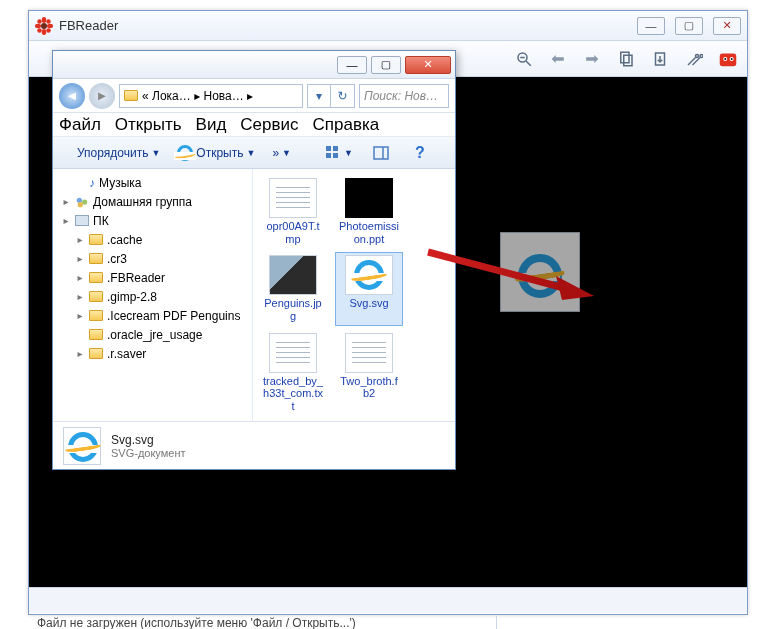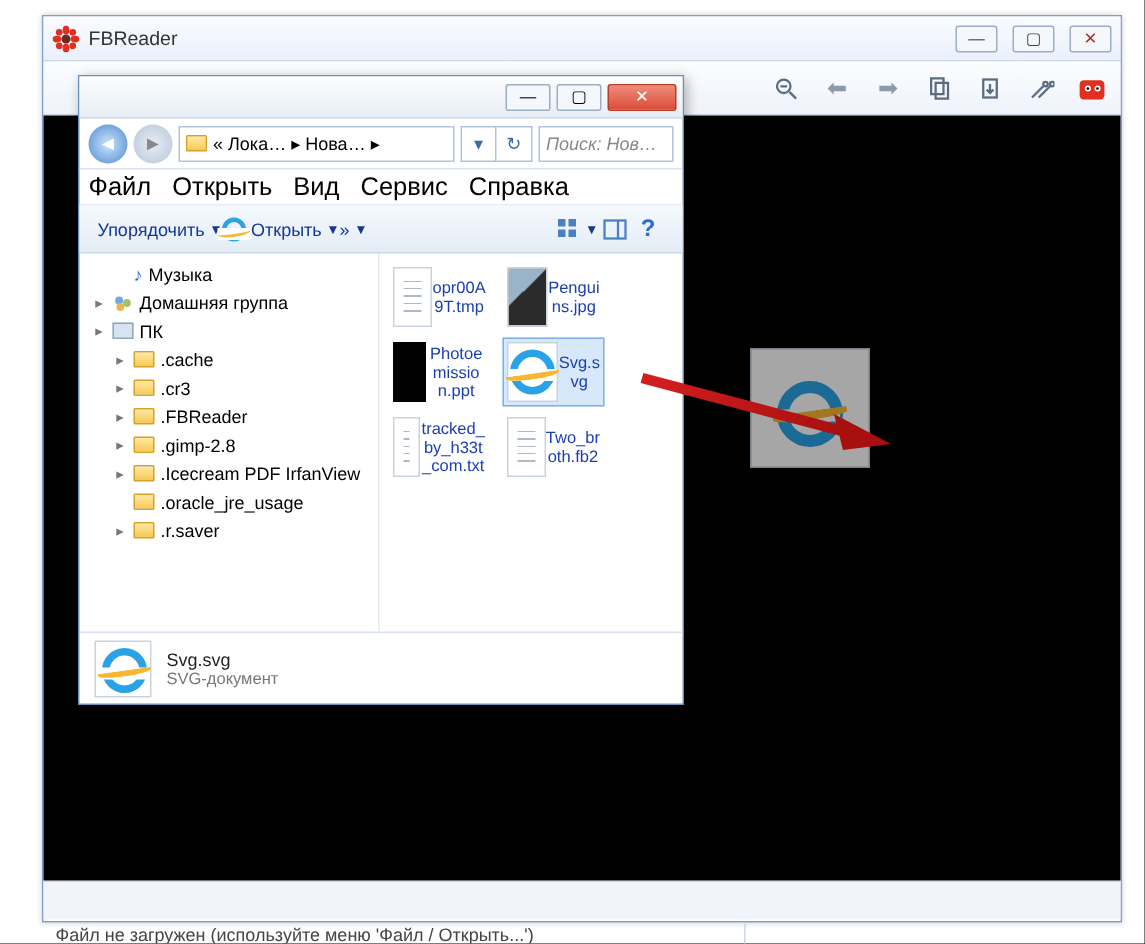--- a/index.html
+++ b/index.html
@@ -32,36 +32,36 @@
 .nav-back, .nav-fwd { width: 26px; height: 26px; border-radius: 13px; background: radial-gradient(#cde3fa,#4c8ad0); display: flex; align-items: center; justify-content: center; color: #fff; font-size: 13px; }
 .nav-fwd { background: radial-gradient(#e6edf6,#b7c5d7); color: #888; }
 .addr-box { display:flex; align-items:center; flex:1; height: 24px; border: 1px solid #b1c3da; background: #fff; padding: 0 4px; font-size: 12px; overflow:hidden; }
 .addr-box span { white-space: nowrap; }
 .search-box { display:flex; align-items:center; width: 90px; height: 24px; border: 1px solid #b1c3da; padding: 0 4px; font-size: 12px; font-style: italic; color: #888; overflow:hidden; }
 .refresh-cell { width:24px; height:24px; border:1px solid #b1c3da; border-left:none; display:flex; align-items:center; justify-content:center; color:#3a6da8; font-size:12px; }
 
 .exp-menu { height: 24px; display: flex; align-items: center; padding: 0 6px; gap: 14px; font-size: 17px; border-bottom: 1px solid #e4ebf4; }
 .exp-menu span { cursor: default; }
 
-.exp-cmdbar { height: 32px; background: linear-gradient(#f5f9fd,#e4ecf6); border-bottom: 1px solid #cbd7e6; display: flex; align-items: center; padding: 0 12px; gap: 0; font-size: 12px; }
+.exp-cmdbar { height: 32px; background: linear-gradient(#f5f9fd,#e4ecf6); border-bottom: 1px solid #cbd7e6; display: flex; align-items: center; padding: 0 24px; gap: 17px; font-size: 12px; }
 .cmd-btn { display:flex; align-items:center; gap:3px; color: #13388f; cursor:pointer; }
 .cmd-btn .drop { font-size:9px; color:#13388f; }
 
 .exp-body { display: flex; height: 252px; }
 .exp-tree { width: 200px; border-right: 1px solid #e4ebf4; overflow: hidden; padding: 4px 0 4px 8px; font-size: 12px; }
 .tree-item { display: flex; align-items: center; gap: 4px; height: 19px; white-space: nowrap; cursor: default; }
 .tree-item .tog { width: 10px; color: #777; font-size: 10px; text-align:center; }
 .tree-item.indent1 { padding-left: 14px; }
 .folder-icon { width: 14px; height: 11px; background: linear-gradient(#ffe9a6,#f6c956); border: 1px solid #d4a227; border-radius: 1px; }
 .music-icon { color:#2a6fd0; font-size:12px; }
 .pc-icon { width:14px; height:11px; background:#d8e3f0; border:1px solid #8fa6c3; }
 
 .exp-files { flex: 1; padding: 6px; overflow: hidden; }
 .file-grid { display: flex; flex-wrap: wrap; gap: 4px 8px; }
-.file-item { width: 68px; display: flex; align-items: center; cursor: default; padding: 2px; border: 1px solid transparent; }
+.file-item { width: 68px; display: flex; flex-direction: column; align-items: center; cursor: default; padding: 2px; border: 1px solid transparent; }
 .file-item.selected { background: #d7e8fb; border: 1px solid #7cb0e8; }
 .file-thumb { width: 48px; height: 40px; background: #fff; border: 1px solid #c9d3e0; display: flex; align-items: center; justify-content: center; position: relative; }
 .file-thumb.black { background:#000; border-color:#000; }
 .file-thumb.lines::before { content:""; position:absolute; left:6px; right:6px; top:8px; bottom:8px; background: repeating-linear-gradient(#aeb9c7 0, #aeb9c7 1px, transparent 1px, transparent 5px); }
 .file-thumb.img { background-size:cover; background-position:center; overflow:hidden; }
 .penguins-bg { background: linear-gradient(135deg,#99b3c9 40%,#2b2b2b 40%); }
 .file-label { font-size: 11px; color: #1a3fb0; text-align: center; line-height: 1.15; margin-top: 2px; word-break: break-all; }
 
 .exp-details { height: 48px; border-top: 1px solid #d9e2ee; display: flex; align-items: center; padding: 4px 10px; gap: 10px; }
 .det-icon { width: 38px; height: 38px; position:relative; border:1px solid #c9d3e0; background:#fff; }
@@ -263,47 +263,47 @@
           <span>.FBReader</span>
         </div>
       <div class="tree-item indent1">
           <span class="tog">▸</span>
           <span class="folder-icon"></span>
           <span>.gimp-2.8</span>
         </div>
       <div class="tree-item indent1">
           <span class="tog">▸</span>
           <span class="folder-icon"></span>
-          <span>.Icecream PDF IrfanView</span>
+          <span>.Icecream PDF Penguins</span>
         </div>
       <div class="tree-item indent1">
           <span class="tog"></span>
           <span class="folder-icon"></span>
           <span>.oracle_jre_usage</span>
         </div>
       <div class="tree-item indent1">
           <span class="tog">▸</span>
           <span class="folder-icon"></span>
           <span>.r.saver</span>
         </div>
     </div>
 
     <div class="exp-files">
       <div class="file-grid">
         <div class="file-item">
           <div class="file-thumb lines"></div>
           <div class="file-label">opr00A9T.tmp</div>
         </div>
         <div class="file-item">
+          <div class="file-thumb black"></div>
+          <div class="file-label">Photoemission.ppt</div>
+        </div>
+        <div class="file-item">
           <div class="file-thumb img penguins-bg"></div>
           <div class="file-label">Penguins.jpg</div>
-        </div>
-        <div class="file-item">
-          <div class="file-thumb black"></div>
-          <div class="file-label">Photoemission.ppt</div>
         </div>
         <div class="file-item selected">
           <div class="file-thumb">
             <div class="ie-icon">
                 <div class="ie-ring"></div>
                 <div class="ie-swoosh"></div>
               </div>
           </div>
           <div class="file-label">Svg.svg</div>
         </div>

